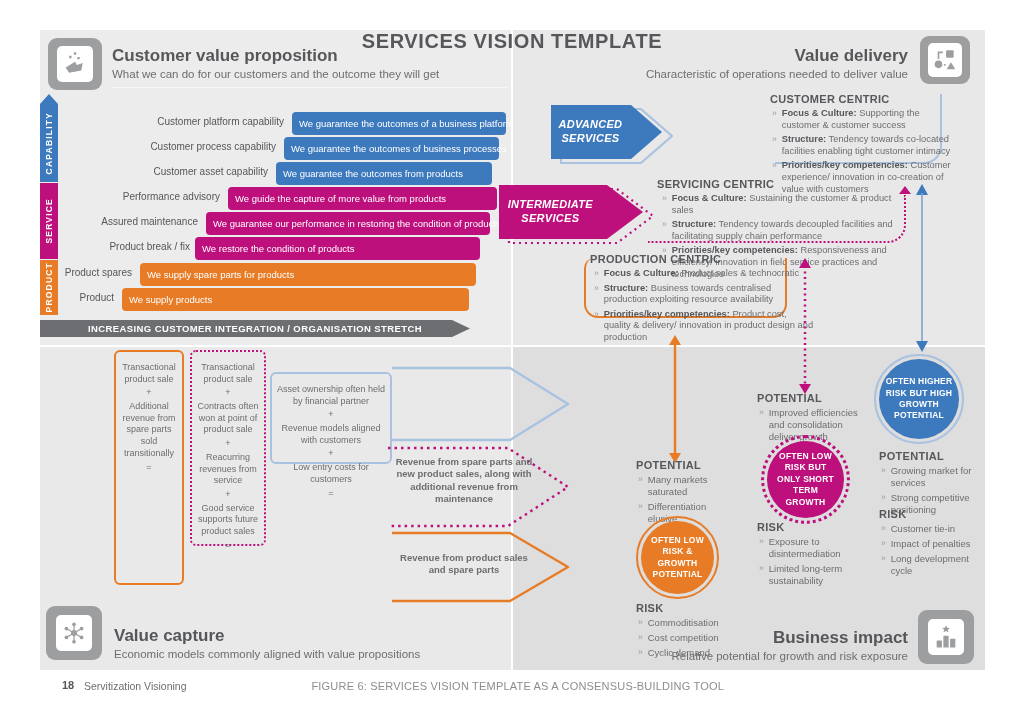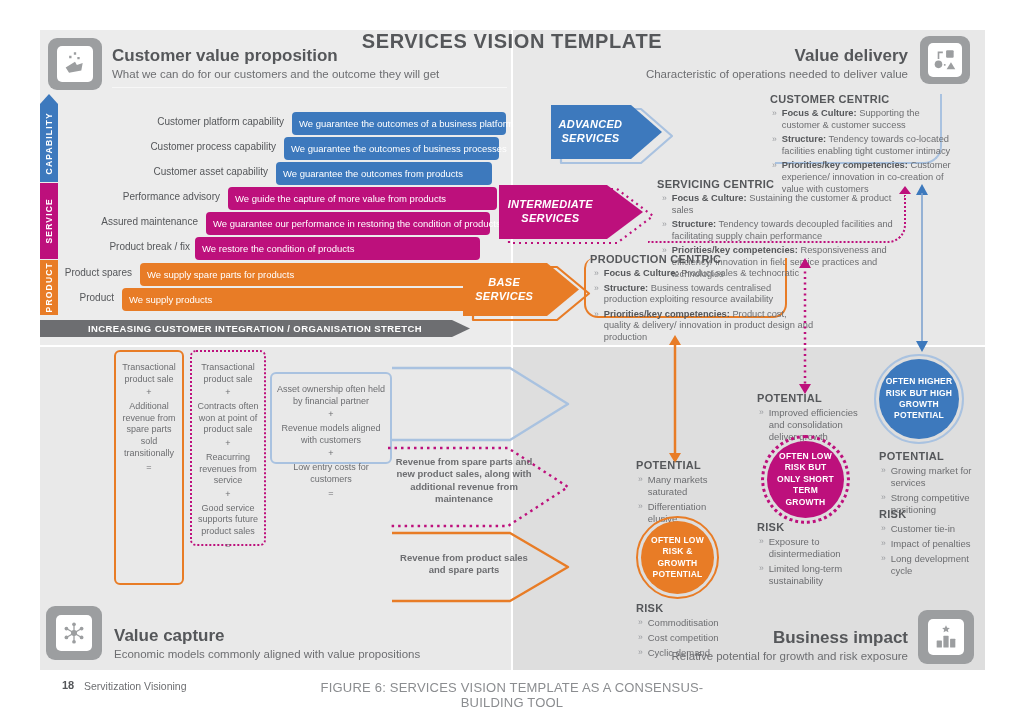--- a/index.html
+++ b/index.html
@@ -81,22 +81,22 @@
   .iitem{display:flex;font-size:9.5px;color:#6d6e71;line-height:1.25;margin-bottom:3px;}
   .circle{position:absolute;border-radius:50%;color:#fff;font-weight:bold;font-size:8.5px;
     text-align:center;display:flex;align-items:center;justify-content:center;line-height:1.35;
     letter-spacing:.2px;padding:6px;box-sizing:border-box;}
   .c-orange{background:#e87c26;outline:2px solid #e87c26;outline-offset:3px;}
   .c-magenta{background:#bd107c;outline:3px dotted #bd107c;outline-offset:3px;}
   .c-blue{background:#3d79bd;outline:2px solid #a9c2e0;outline-offset:3px;}
 
   .footer-page{position:absolute;left:62px;top:679px;font-size:11px;font-weight:bold;color:#55575a;}
   .footer-pub{position:absolute;left:84px;top:680px;font-size:10.5px;color:#6d6e71;}
-  .footer-caption{position:absolute;left:300px;top:680px;width:424px;text-align:center;
-    font-size:13px;color:#8b8d90;letter-spacing:.2px;}
+  .footer-caption{position:absolute;left:300px;top:680px;width:424px;text-align:right;
+    font-size:11px;color:#8b8d90;letter-spacing:.2px;}
 </style>
 </head>
 <body>
 
 <div class="page">
 
   <div class="quad q-tl"></div>
   <div class="quad q-tr"></div>
   <div class="quad q-bl"></div>
   <div class="quad q-br"></div>
@@ -172,27 +172,20 @@
     </svg>
     <span class="sarrow-label">ADVANCED SERVICES</span>
   </div>
   <div class="sarrow" style="left:497px;top:183px;width:148px;height:58px;">
     <svg width="148" height="58">
       <path d="M2,2 H110 L146,29 L110,56 H2 Z" transform="translate(10,4)" fill="none" stroke="#bd107c" stroke-width="2.2" stroke-linejoin="round" stroke-dasharray="2 4"></path>
       <path d="M2,2 H110 L146,29 L110,56 H2 Z" fill="#bd107c" stroke-linejoin="round"></path>
     </svg>
     <span class="sarrow-label">INTERMEDIATE SERVICES</span>
   </div>
-  <div class="sarrow" style="left:461px;top:261px;width:120px;height:57px;">
-    <svg width="120" height="57">
-      <path d="M2,2 H86 L118,28.5 L86,55 H2 Z" transform="translate(10,4)" fill="none" stroke="#e87c26" stroke-width="2.2" stroke-linejoin="round"></path>
-      <path d="M2,2 H86 L118,28.5 L86,55 H2 Z" fill="#e87c26" stroke-linejoin="round"></path>
-    </svg>
-    <span class="sarrow-label">BASE SERVICES</span>
-  </div>
 
   <div class="bracket br-blue" style="left:775px;top:94px;width:167px;height:70px;"></div>
   <div class="optitle" style="left:770px;top:93px;">CUSTOMER CENTRIC</div>
   <div class="oplist" style="left:772px;top:108px;width:180px;">
     <div class="opbullet">
         <span class="bm">»</span>
         <span><b>Focus &amp; Culture:</b> <span>Supporting the customer &amp; customer success</span></span>
       </div>
     <div class="opbullet">
         <span class="bm">»</span>

